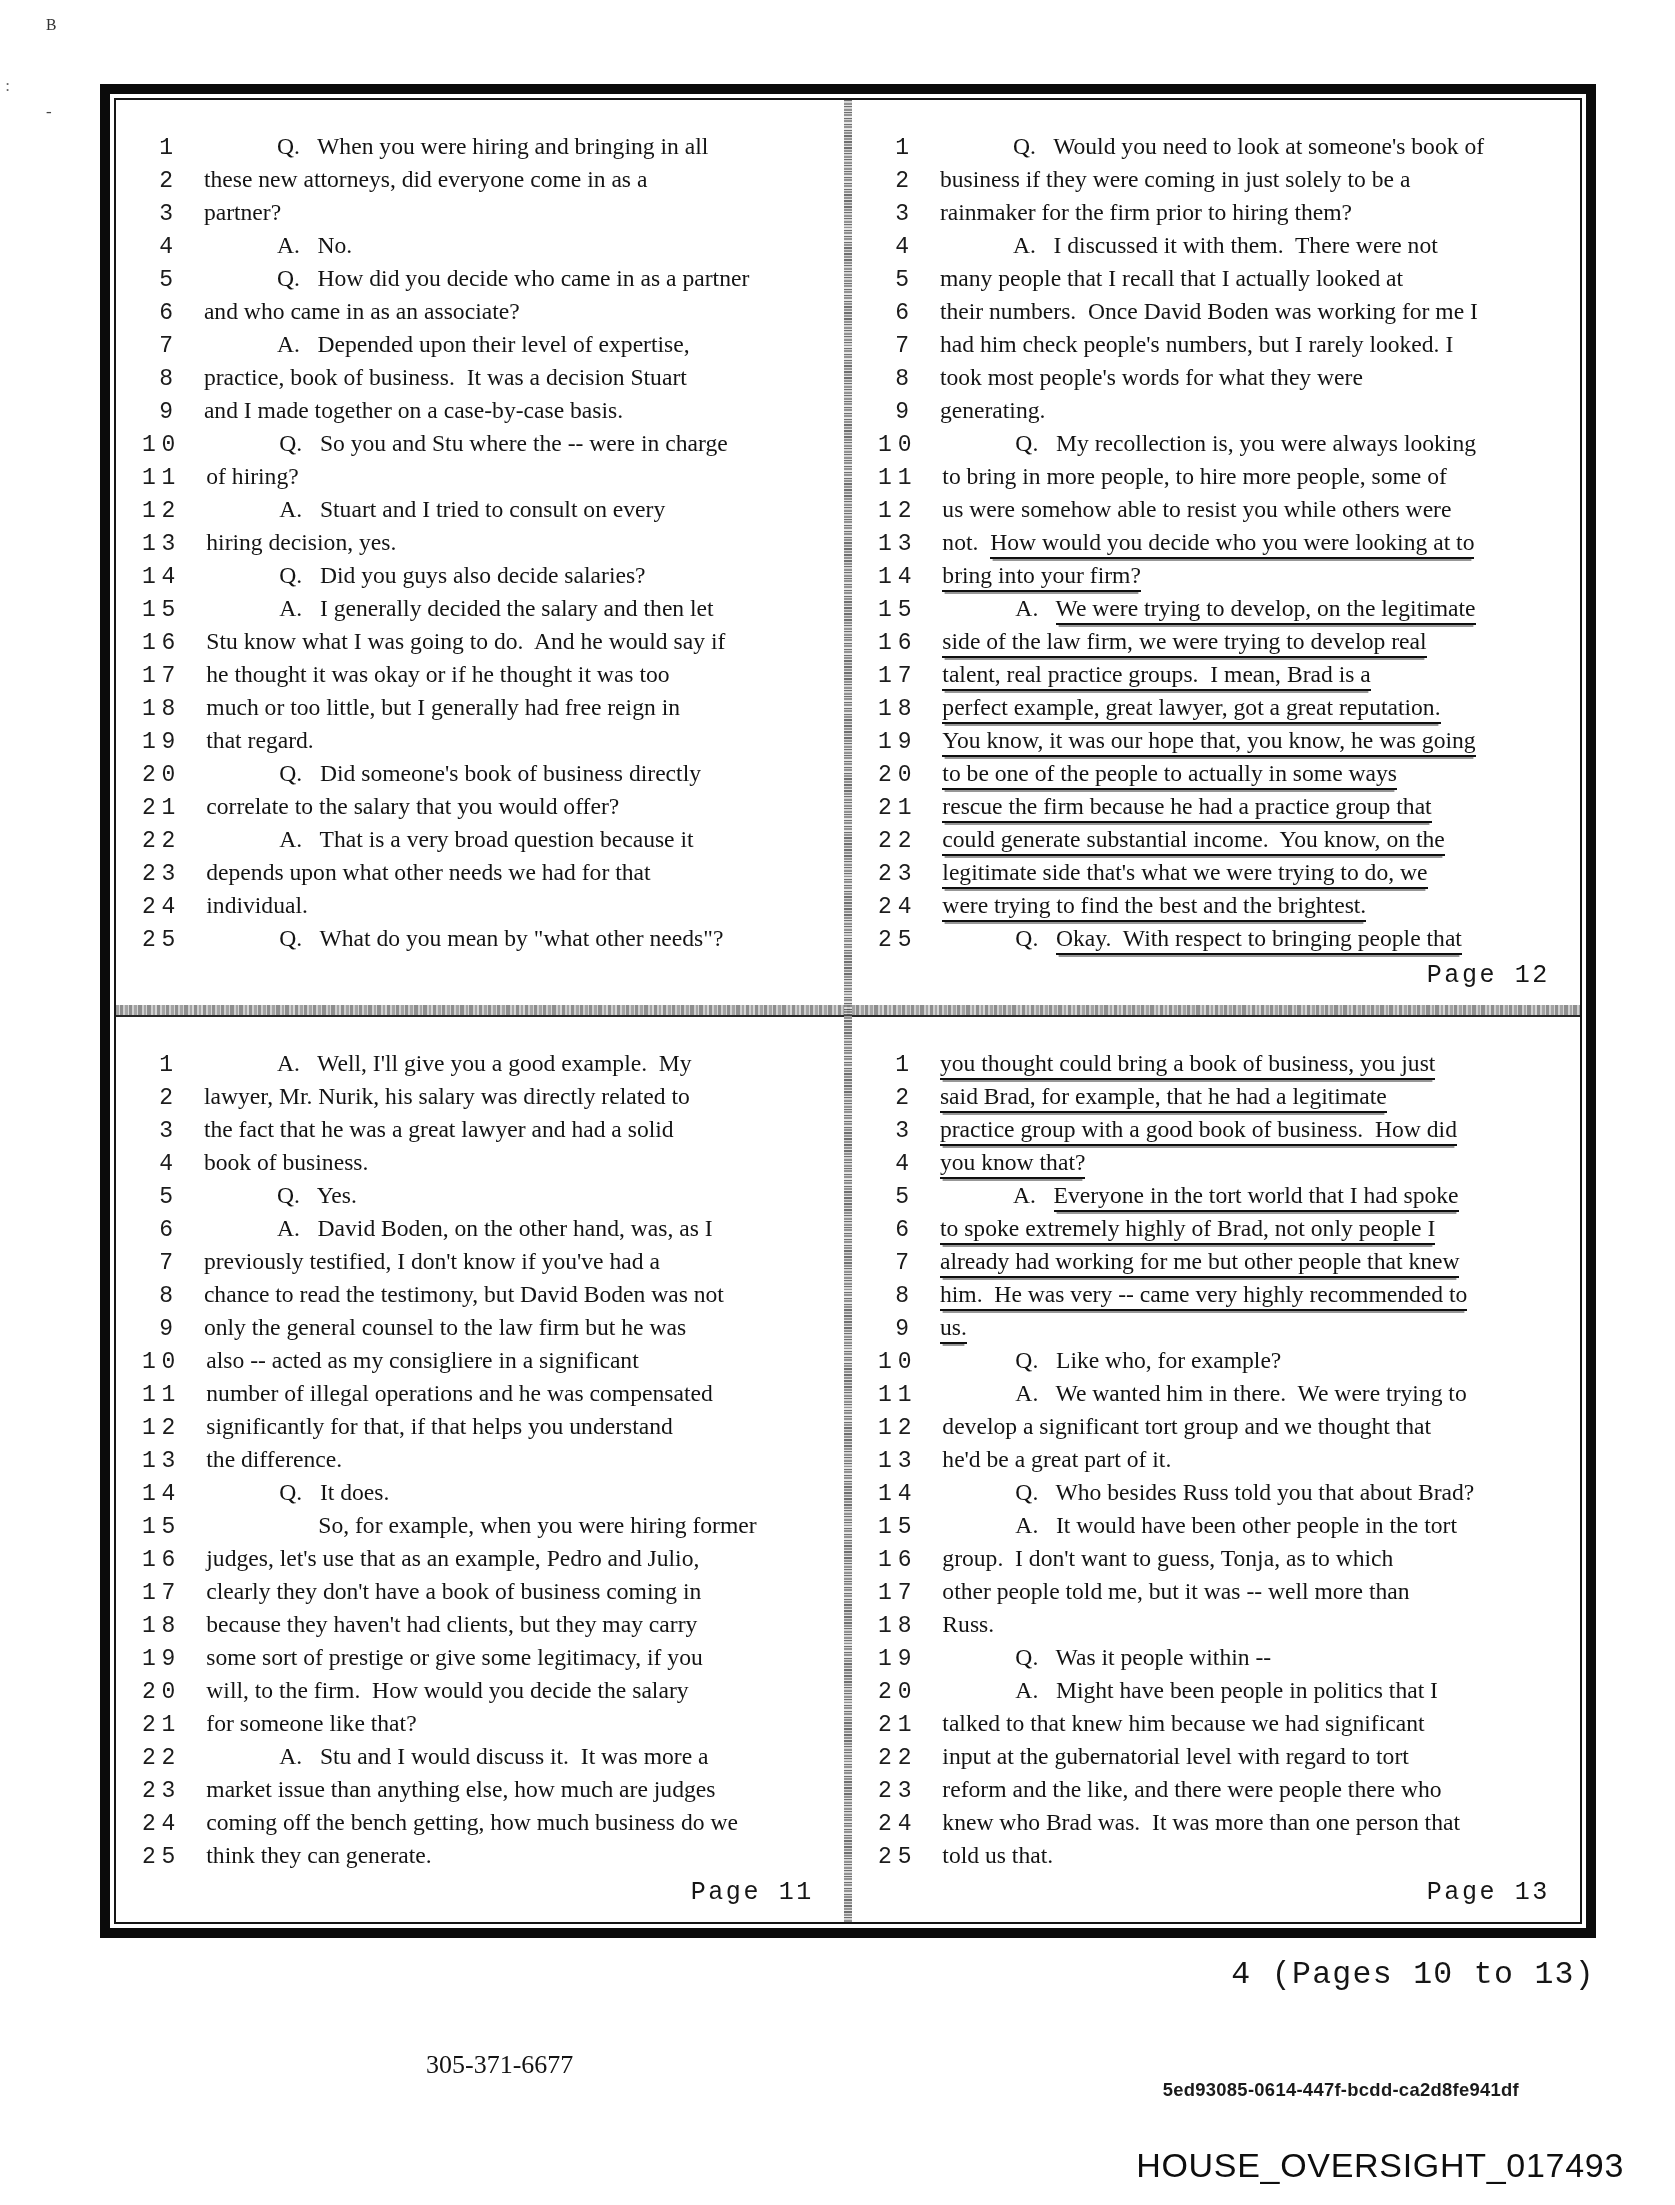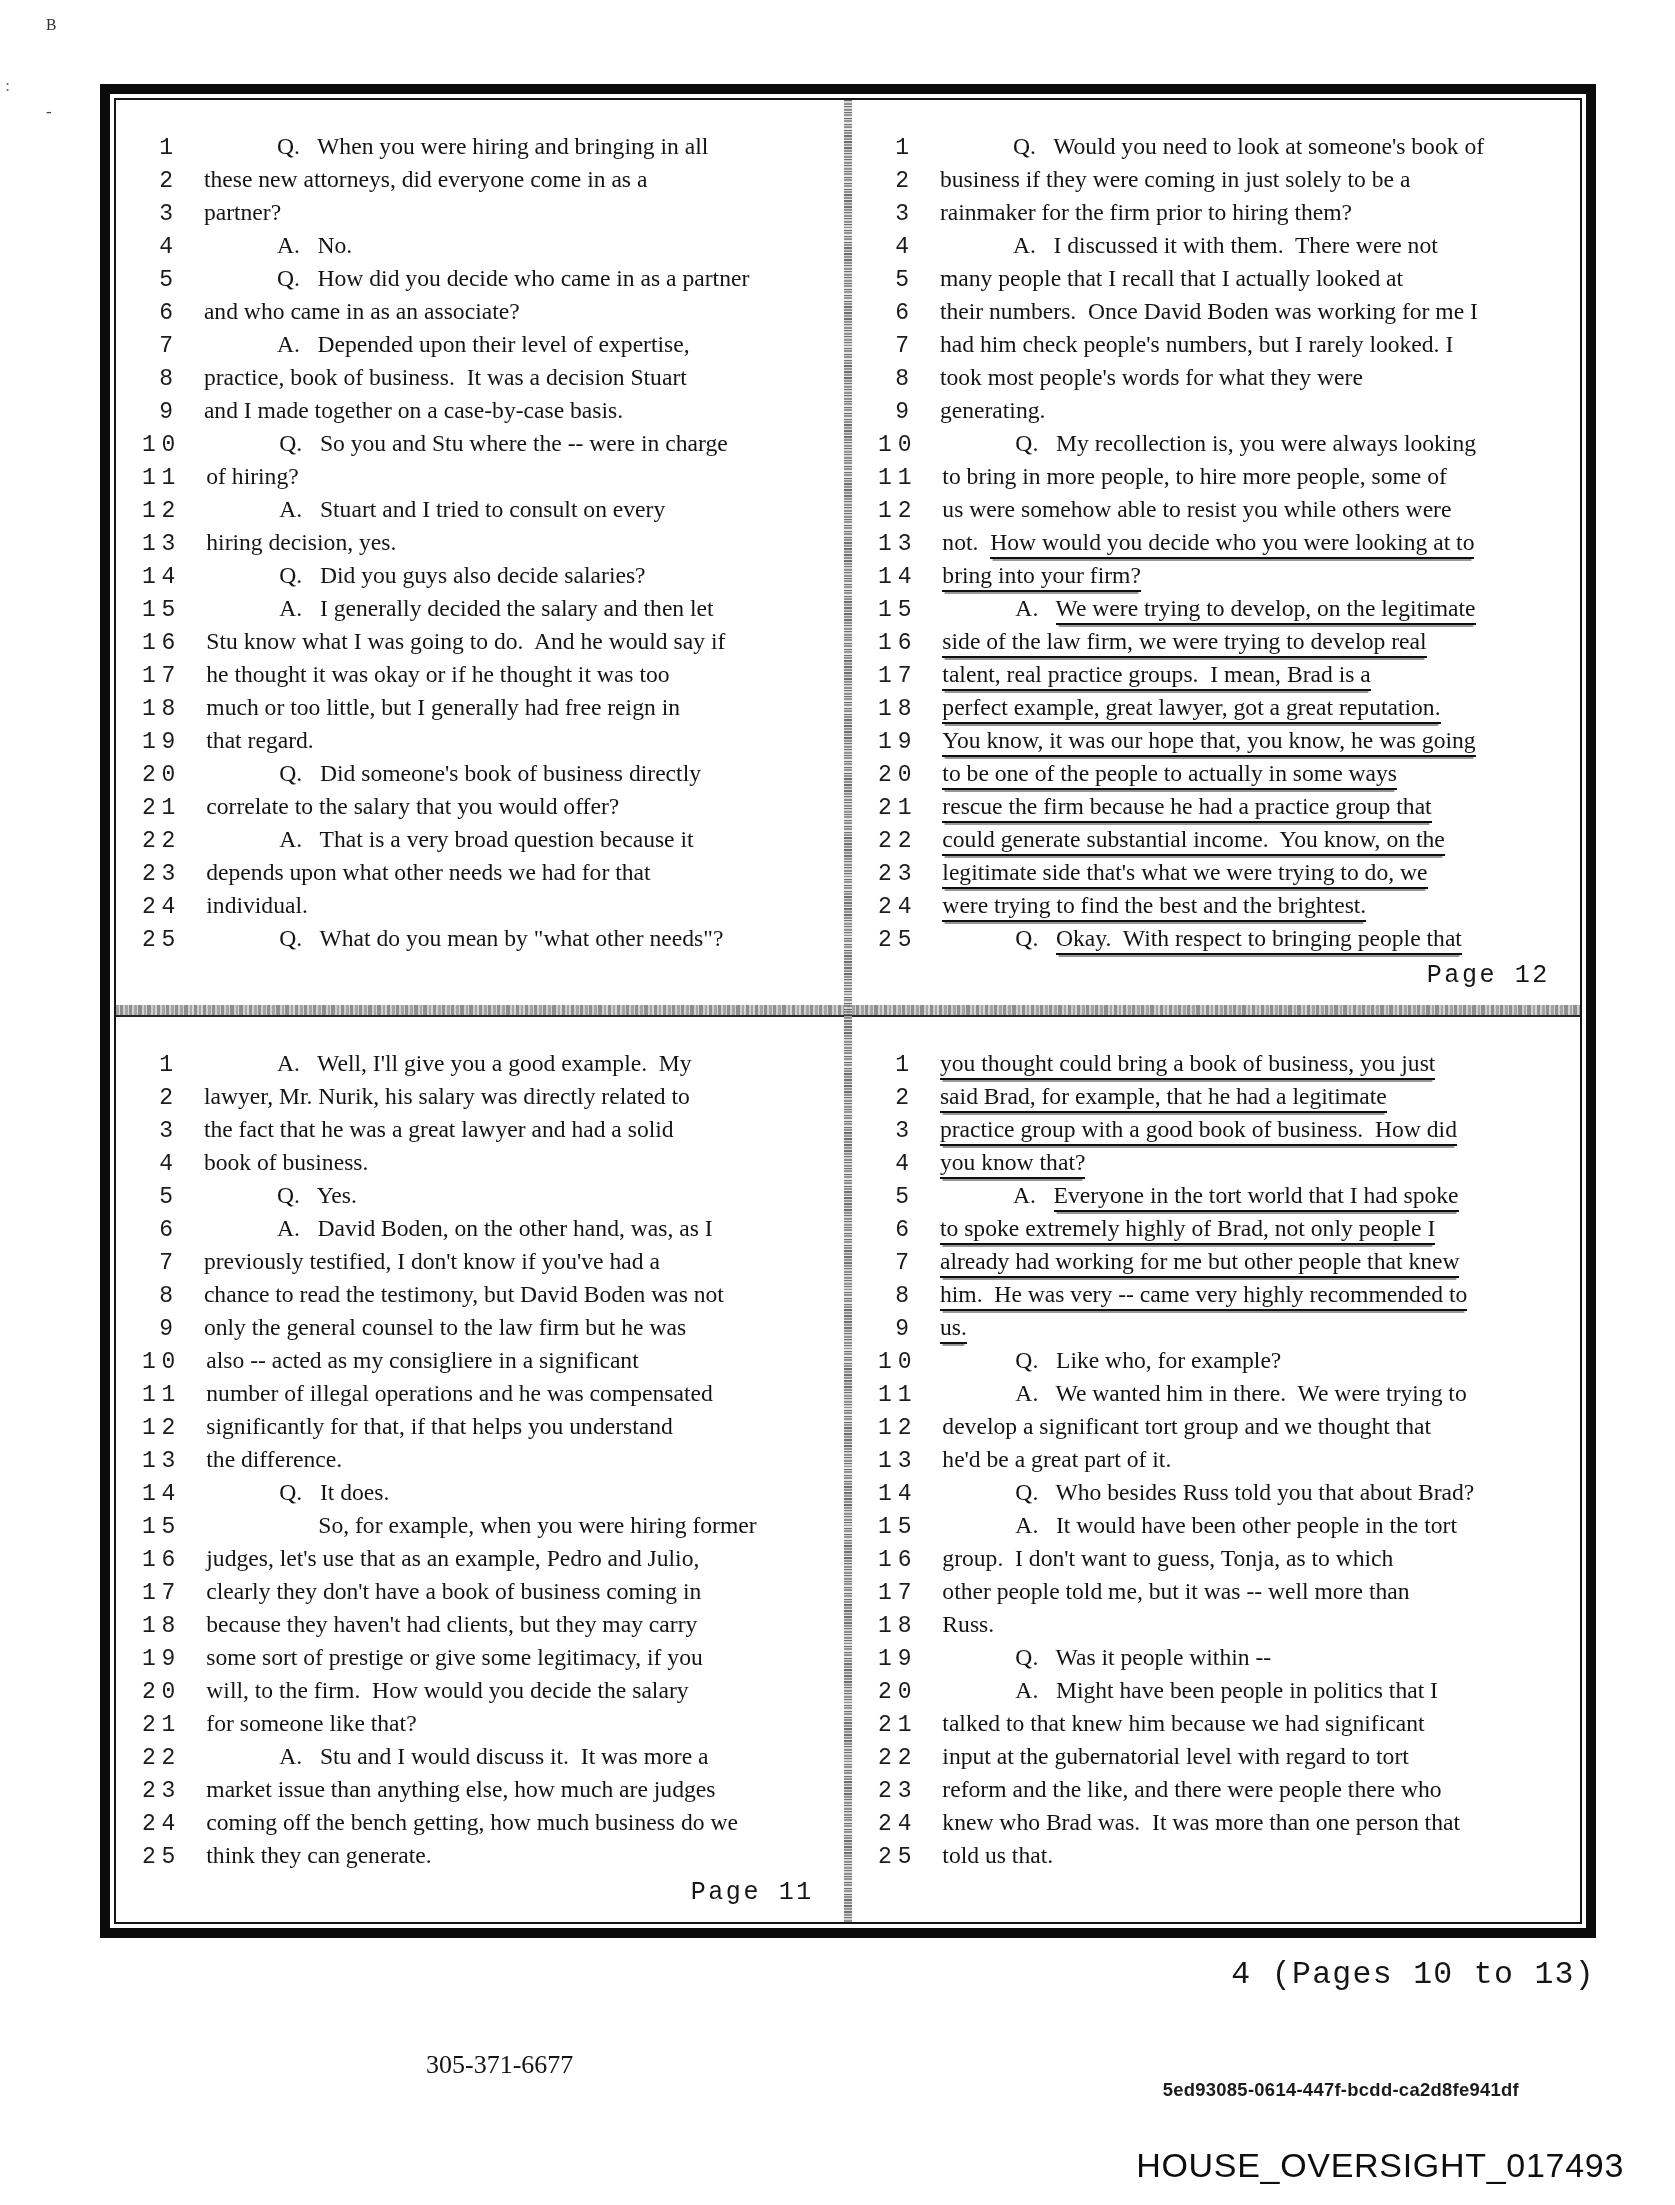--- a/index.html
+++ b/index.html
@@ -514,20 +514,21 @@
             </div>
             <div class="line">
               <span class="num">24</span>
               <span class="txt ind0"><span>knew who Brad was.  It was more than one person that</span></span>
             </div>
             <div class="line">
               <span class="num">25</span>
               <span class="txt ind0"><span>told us that.</span></span>
             </div>
           </div>
+        <div class="pagelabel">Page 13</div>
       </div>
 
     </div>
   </div>
 
   <div class="f-range">4 (Pages 10 to 13)</div>
   <div class="f-phone">305-371-6677</div>
   <div class="f-docid">5ed93085-0614-447f-bcdd-ca2d8fe941df</div>
   <div class="f-bates">HOUSE_OVERSIGHT_017493</div>
 

